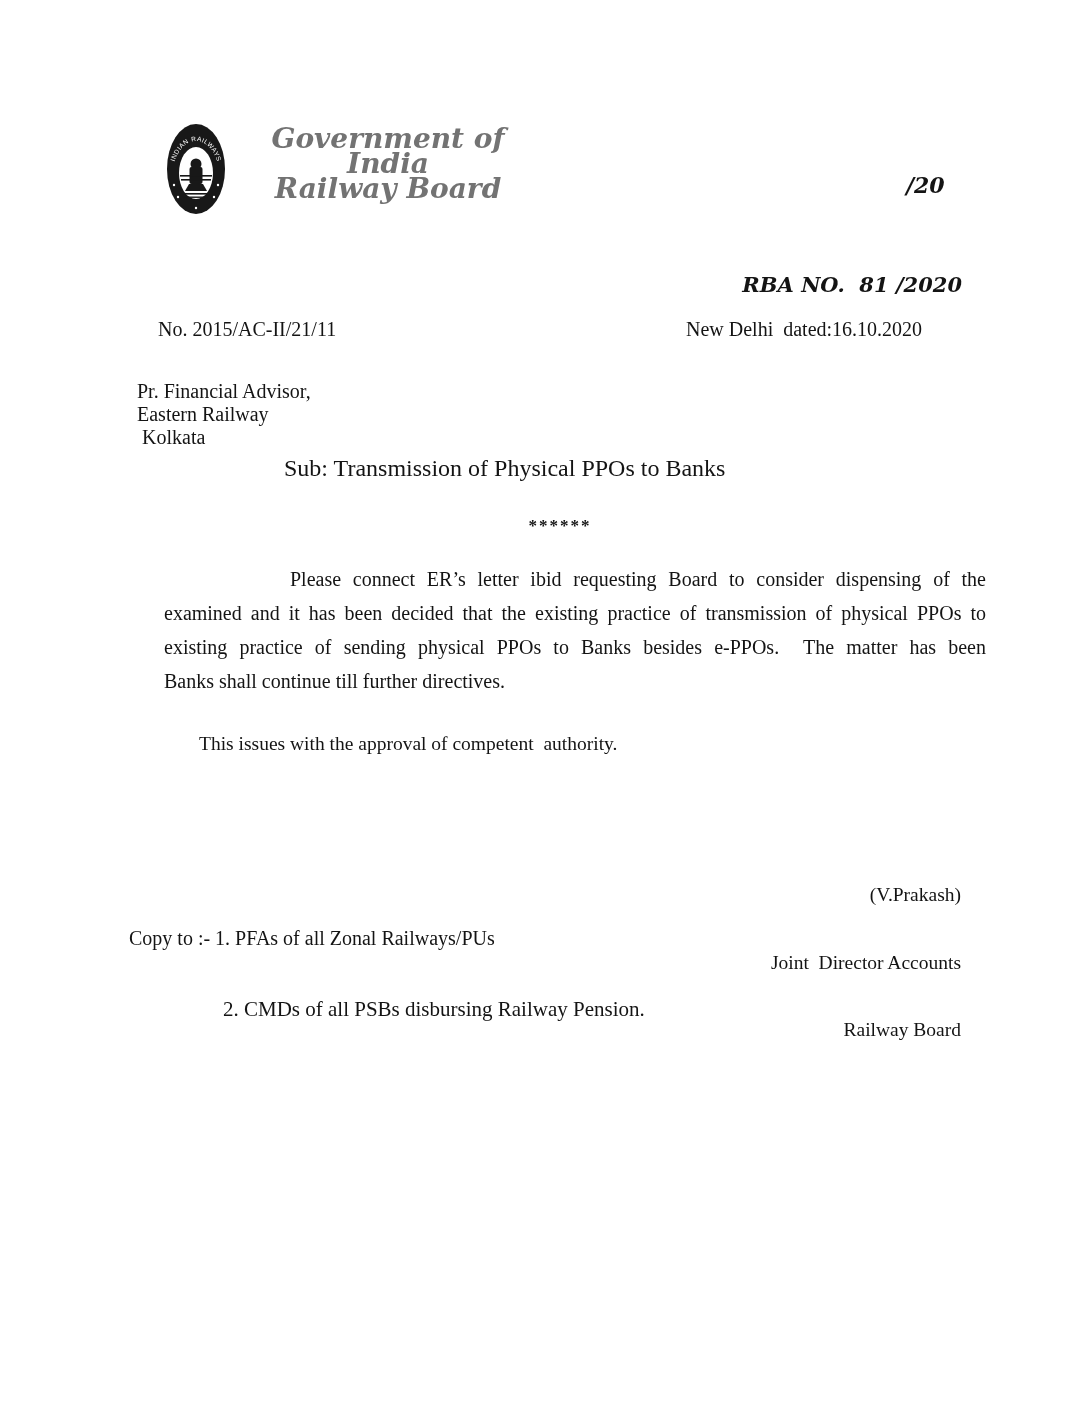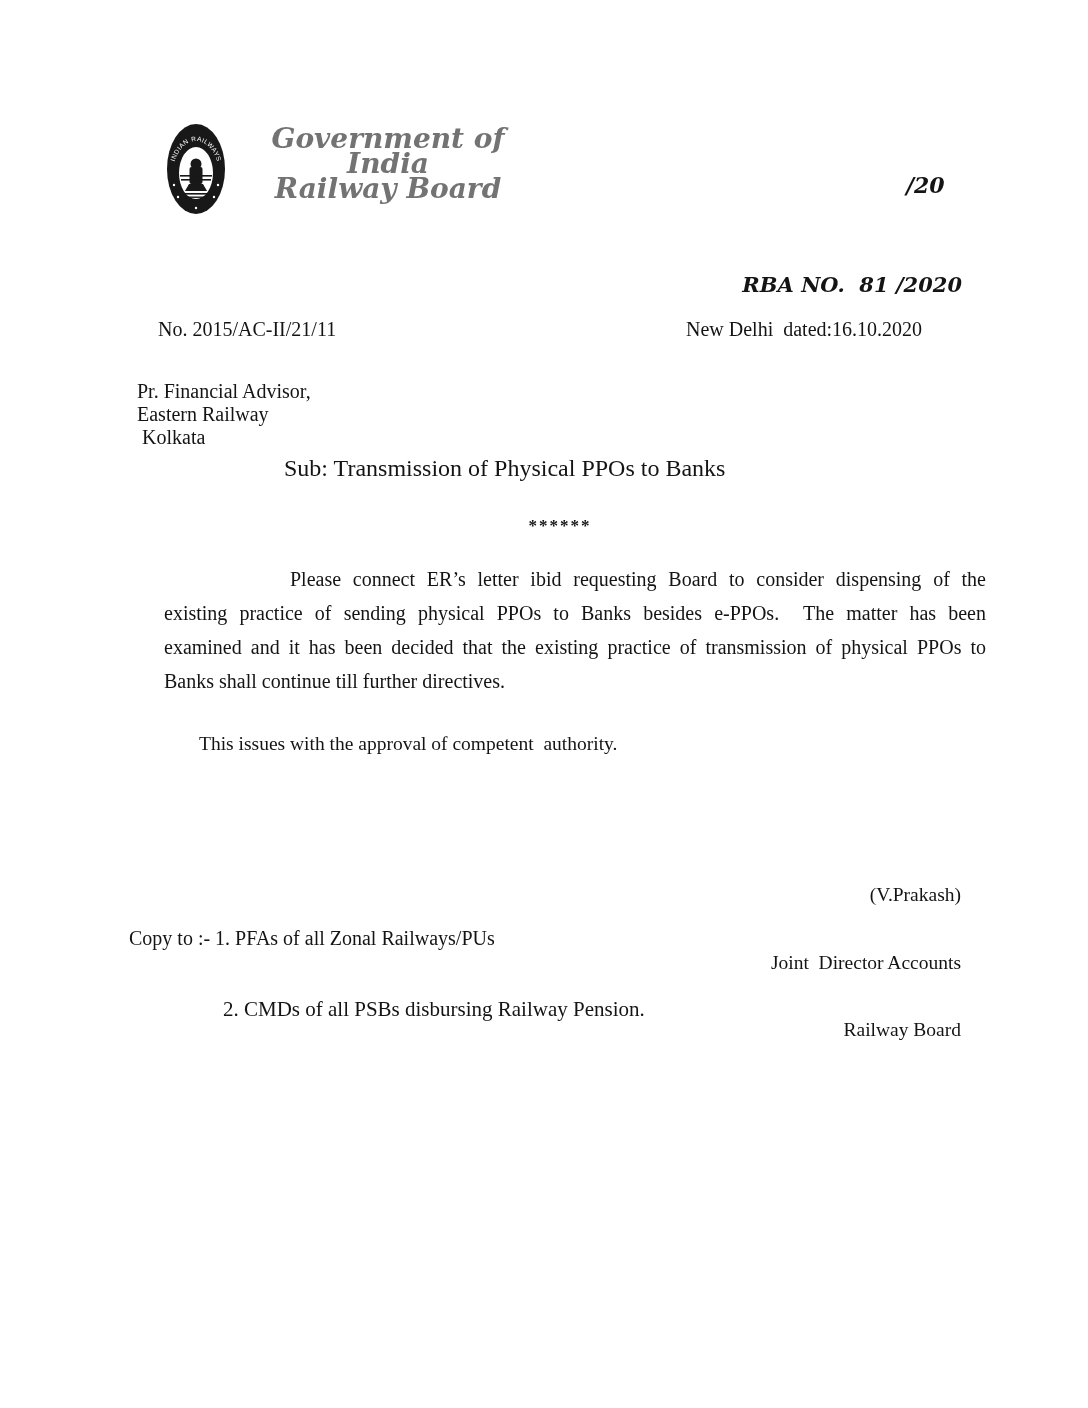--- a/index.html
+++ b/index.html
@@ -129,22 +129,22 @@
   </div>
 
   <div class="abs subject-block">
     <div>Sub: Transmission of Physical PPOs to Banks</div>
   </div>
 
   <div class="abs stars">******</div>
 
   <div class="abs body-para">
     <div class="bline first">Please connect ER’s letter ibid requesting Board to consider dispensing of the</div>
+    <div class="bline">examined and it has been decided that the existing practice of transmission of physical PPOs to</div>
     <div class="bline">existing practice of sending physical PPOs to Banks besides e-PPOs.  The matter has been</div>
-    <div class="bline">examined and it has been decided that the existing practice of transmission of physical PPOs to</div>
     <div class="bline last">Banks shall continue till further directives.</div>
   </div>
 
   <div class="abs para2">This issues with the approval of competent  authority.</div>
 
   <div class="abs signature">
     <div>(V.Prakash)</div>
     <div>Joint  Director Accounts</div>
     <div>Railway Board</div>
   </div>

